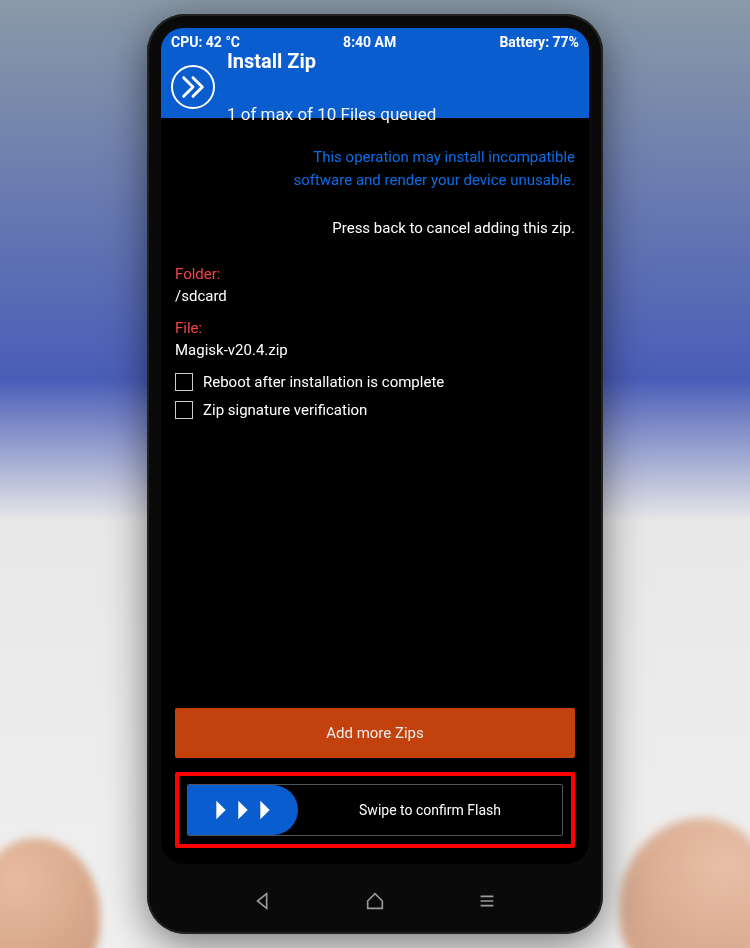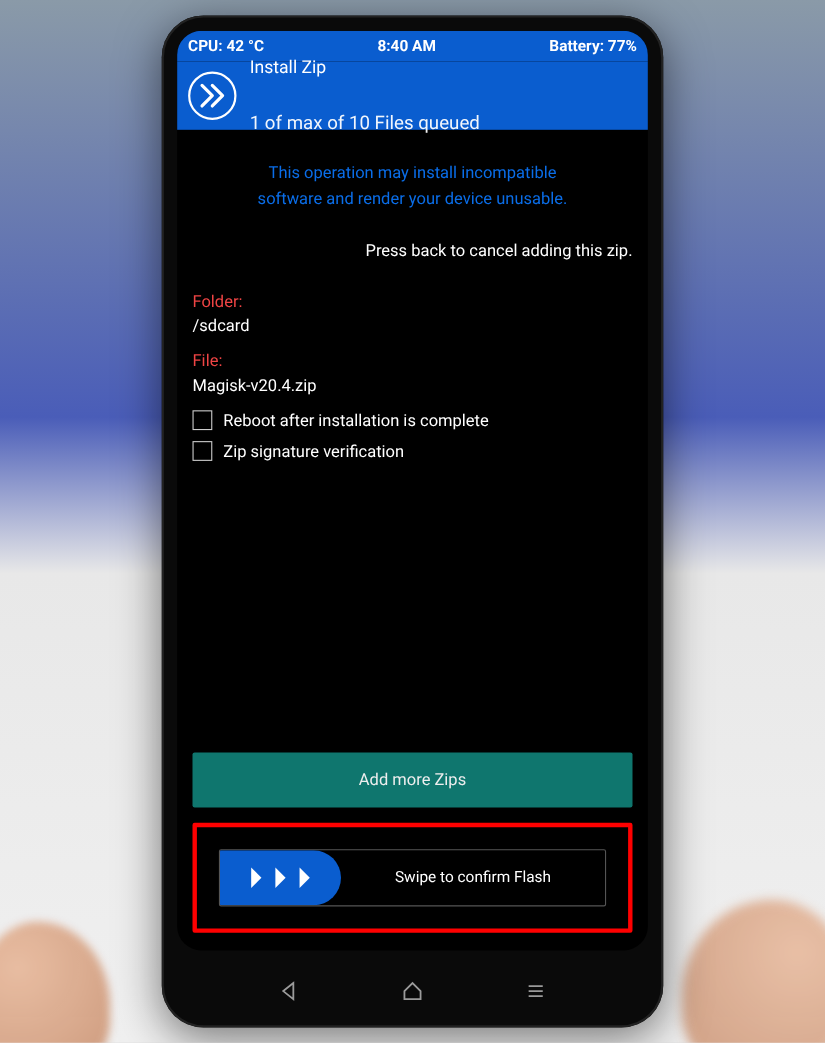--- a/index.html
+++ b/index.html
@@ -31,43 +31,43 @@
     .header {
       background: #0a5dcf; color: #fff; height: 62px;
       display: flex; align-items: center; padding: 0 10px; gap: 12px;
     }
     .twrp-logo {
       width: 44px; height: 44px; border: 2.5px solid #fff; border-radius: 50%;
       display: flex; align-items: center; justify-content: center;
       position: relative;
     }
     .twrp-logo svg { width: 28px; height: 28px; }
-    .header-text h1 { font-size: 16px; font-weight: 400; line-height: 1.1; }
+    .header-text h1 { font-size: 20px; font-weight: 700; line-height: 1.1; }
     .header-text p { font-size: 17px; font-weight: 400; opacity: 0.95; margin-top: 32px; }
     
     .content { flex: 1; padding: 28px 14px 10px 14px; color: #fff; display: flex; flex-direction: column; }
-    .warning { color: #0a6de8; text-align: center; font-size: 15px; line-height: 1.5; }
+    .warning { color: #0a6de8; text-align: right; font-size: 15px; line-height: 1.5; }
     .instruction { color: #fff; text-align: right; font-size: 15px; margin-top: 28px; }
     .info { margin-top: 28px; }
     .label { color: #ef4444; font-size: 15px; }
     .value { color: #fff; font-size: 15px; margin-top: 4px; }
     .info-group { margin-bottom: 14px; }
     
     .checkbox-row { display: flex; align-items: center; gap: 10px; margin-bottom: 10px; }
     .checkbox { width: 18px; height: 18px; border: 1.5px solid #ccc; }
     .checkbox-label { font-size: 15px; color: #fff; }
     
     .button-row { display: flex; gap: 18px; margin-top: auto; margin-bottom: 14px; }
     .btn {
-      flex: 1; height: 50px; background: #0f766e; color: #eee;
+      flex: 1; height: 50px; background: #c2410c; color: #eee;
       display: flex; align-items: center; justify-content: center;
       font-size: 15px; border-radius: 2px; cursor: pointer;
     }
     
-    .swipe-wrap { border: 4px solid #ff0000; padding: 20px; margin-bottom: 6px; border-radius: 2px; }
+    .swipe-wrap { border: 4px solid #ff0000; padding: 8px; margin-bottom: 6px; border-radius: 2px; }
     .swipe {
       height: 52px; border: 1px solid #555; border-radius: 2px;
       display: flex; align-items: center; background: #000;
       position: relative; overflow: hidden;
     }
     .swipe-handle {
       width: 110px; height: 100%; background: #0a5dcf;
       display: flex; align-items: center; justify-content: center;
       border-radius: 0 26px 26px 0; gap: 0px;
     }

